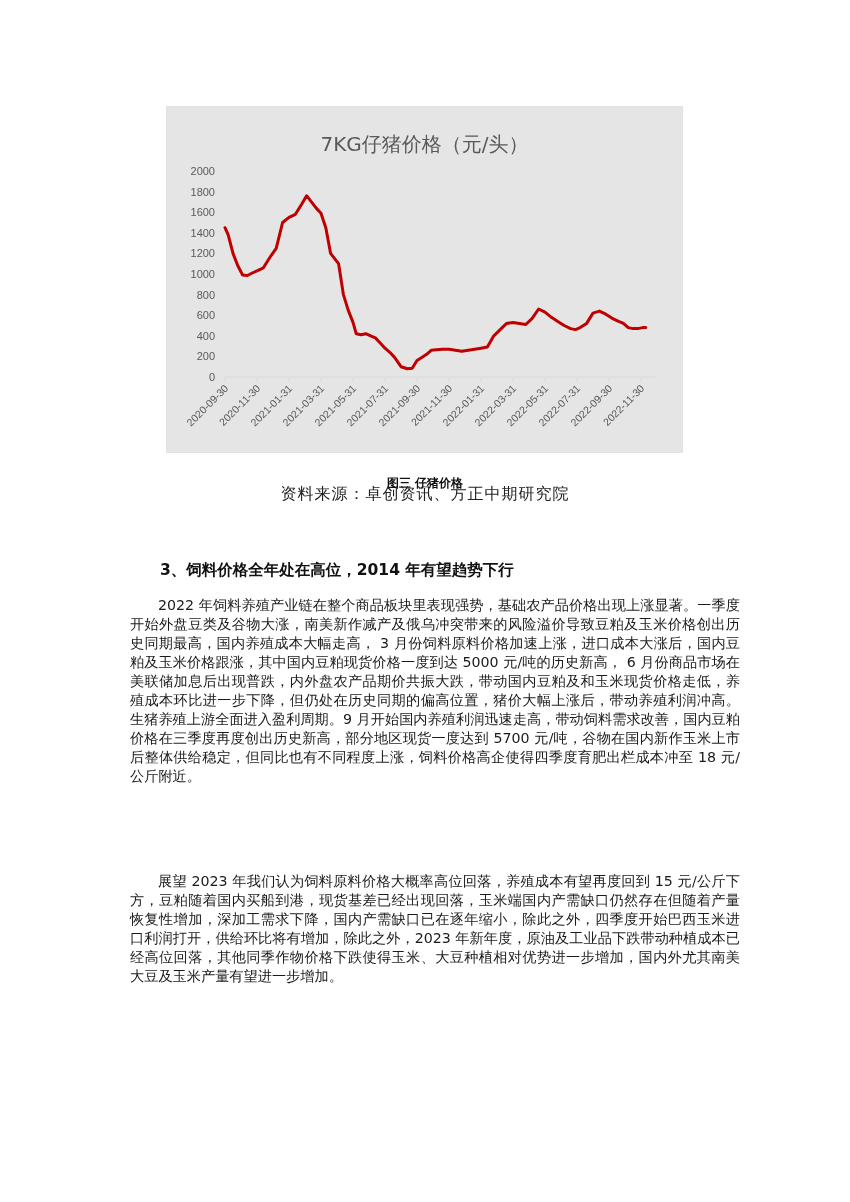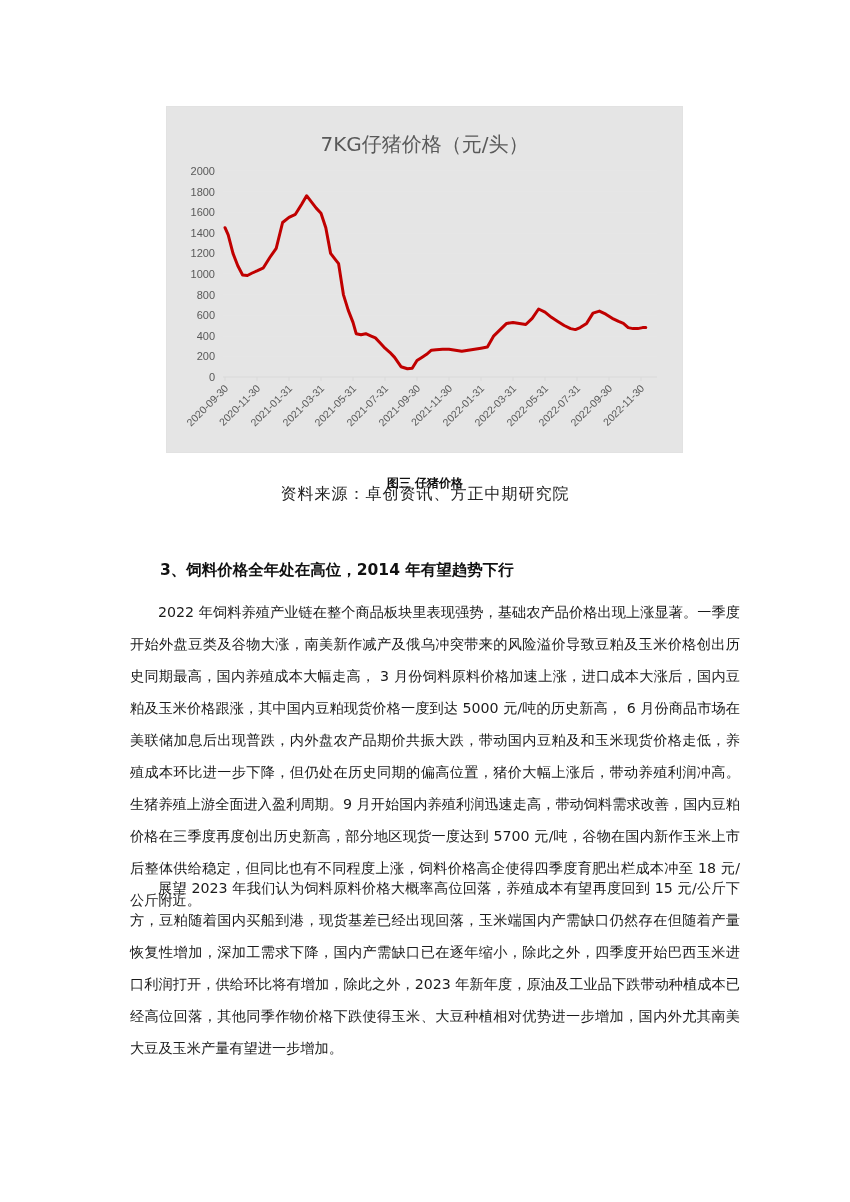--- a/index.html
+++ b/index.html
@@ -7,21 +7,21 @@
          font-family: "DejaVu Sans", "Liberation Sans", sans-serif; color: #111; }
   .chart-box { position: absolute; left: 166px; top: 106px; width: 517px; height: 347px;
                border: 1px solid #e2e2e2; box-sizing: border-box; background: #e5e5e5; }
   .chart-box svg { position: absolute; left: 0; top: 0; }
   .chart-title { position: absolute; left: 0; width: 100%; top: 24px; text-align: center;
                  font-size: 20px; color: #595959; font-family: "DejaVu Sans", sans-serif; }
   .caption { position: absolute; left: 0; width: 850px; text-align: center; }
   .caption-title { top: 462px; font-size: 12px; font-weight: bold; font-family: "DejaVu Serif", serif; color: #111; margin-top: 13px; }
   .caption-source { top: 484px; font-size: 16px; font-family: "DejaVu Serif", serif; color: #222; letter-spacing: 1px; }
   .section-heading { position: absolute; left: 160px; top: 560px; font-size: 15.5px; font-weight: bold; color: #111; }
-  .paragraph { position: absolute; left: 130px; width: 610px; font-size: 14.2px; line-height: 32px;
+  .paragraph { position: absolute; left: 130px; width: 610px; font-size: 14.2px; line-height: 19px;
                text-align: justify; text-indent: 28px; color: #1a1a1a; margin: 0; }
   .p1 { top: 596px; }
   .p2 { top: 840px; margin-top: 32px; }
 </style>
 </head>
 <body>
 
 <div class="chart-box">
   <div class="chart-title">7KG仔猪价格（元/头）</div>
   <svg id="chart-svg" width="517" height="347">

